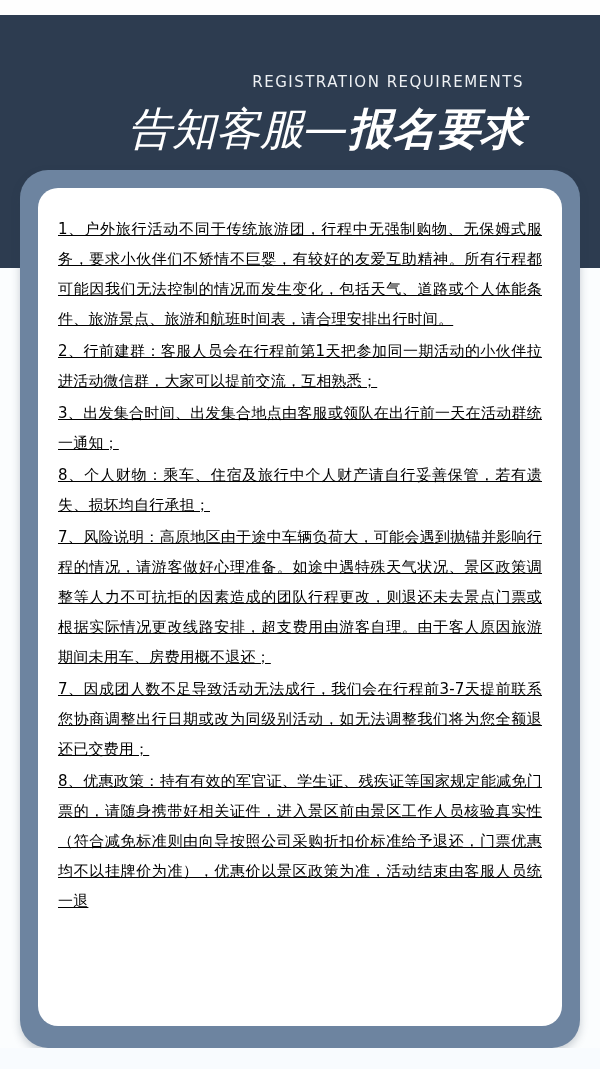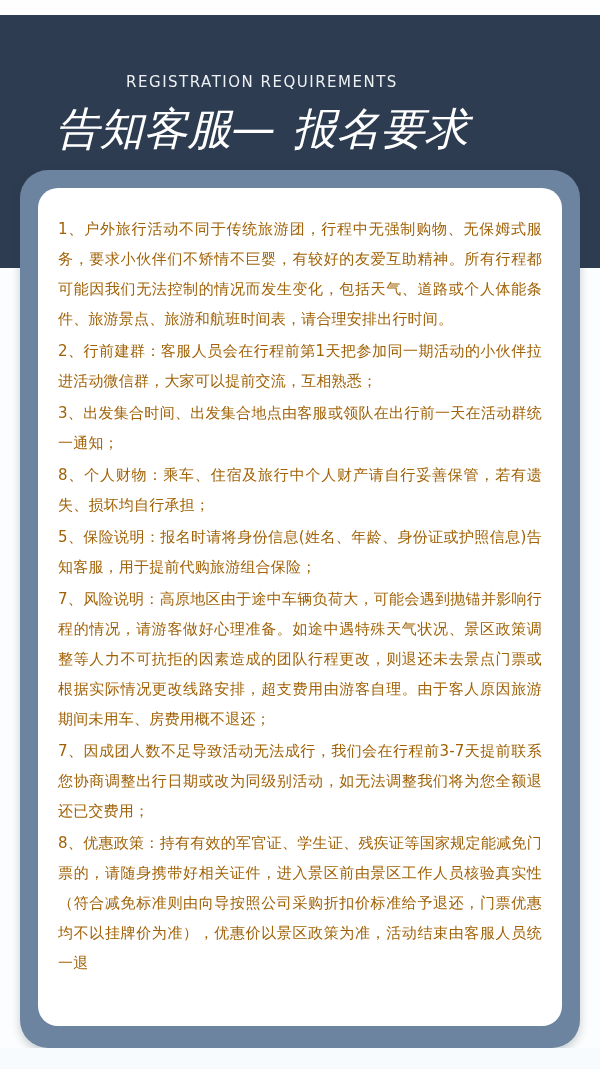--- a/index.html
+++ b/index.html
@@ -21,62 +21,63 @@
   .header-block {
     position: absolute;
     top: 15px; left: 0;
     width: 600px; height: 253px;
     background: #2d3c50;
   }
   .header-inner {
     position: absolute;
     top: 58px; left: 0;
     width: 524px;
-    text-align: center;
+    text-align: right;
   }
   .subtitle {
     color: #eef1f4;
     font-size: 15px;
     letter-spacing: 1.5px;
     font-weight: 500;
   }
   .page-title {
     margin-top: 14px;
     color: #ffffff;
     font-size: 44px;
     font-style: italic;
     line-height: 1.1;
     white-space: nowrap;
   }
   .page-title .light-part { font-weight: 400; }
-  .page-title .bold-part  { font-weight: 400; margin-left: 17px; }
+  .page-title .bold-part  { font-weight: 700; }
   .content-panel {
     position: absolute;
     top: 170px; left: 20px;
     width: 560px; height: 878px;
     background: #6d84a0;
     border-radius: 28px;
     box-shadow: 0 4px 8px rgba(45,60,80,0.25);
   }
   .content-card {
     position: absolute;
     top: 18px; left: 18px;
     width: 524px; height: 838px;
     background: #ffffff;
     border-radius: 20px;
     padding: 26px 20px 20px 20px;
     overflow: hidden;
   }
   .content-card p {
     font-size: 15px;
     line-height: 30px;
-    color: #a16207;
+    color: #000000;
     text-align: justify;
     margin-bottom: 2px;
     letter-spacing: 0.2px;
+    text-decoration: underline;
   }
   .bottom-strip {
     position: absolute;
     bottom: 0; left: 0;
     width: 600px; height: 21px;
     background: #f8fbfe;
   }
 </style>
 </head>
 <body>
@@ -91,20 +92,19 @@
     </div>
   </div>
 </div>
 
 <div class="content-panel">
   <div class="content-card">
     <p>1、户外旅行活动不同于传统旅游团，行程中无强制购物、无保姆式服务，要求小伙伴们不矫情不巨婴，有较好的友爱互助精神。所有行程都可能因我们无法控制的情况而发生变化，包括天气、道路或个人体能条件、旅游景点、旅游和航班时间表，请合理安排出行时间。</p>
     <p>2、行前建群：客服人员会在行程前第1天把参加同一期活动的小伙伴拉进活动微信群，大家可以提前交流，互相熟悉；</p>
     <p>3、出发集合时间、出发集合地点由客服或领队在出行前一天在活动群统一通知；</p>
     <p>8、个人财物：乘车、住宿及旅行中个人财产请自行妥善保管，若有遗失、损坏均自行承担；</p>
-    <p>5、保险说明：报名时请将身份信息(姓名、年龄、身份证或护照信息)告知客服，用于提前代购旅游组合保险；</p>
     <p>7、风险说明：高原地区由于途中车辆负荷大，可能会遇到抛锚并影响行程的情况，请游客做好心理准备。如途中遇特殊天气状况、景区政策调整等人力不可抗拒的因素造成的团队行程更改，则退还未去景点门票或根据实际情况更改线路安排，超支费用由游客自理。由于客人原因旅游期间未用车、房费用概不退还；</p>
     <p>7、因成团人数不足导致活动无法成行，我们会在行程前3-7天提前联系您协商调整出行日期或改为同级别活动，如无法调整我们将为您全额退还已交费用；</p>
     <p>8、优惠政策：持有有效的军官证、学生证、残疾证等国家规定能减免门票的，请随身携带好相关证件，进入景区前由景区工作人员核验真实性（符合减免标准则由向导按照公司采购折扣价标准给予退还，门票优惠均不以挂牌价为准），优惠价以景区政策为准，活动结束由客服人员统一退</p>
   </div>
 </div>
 
 <div class="bottom-strip"></div>
 
 </body></html>

